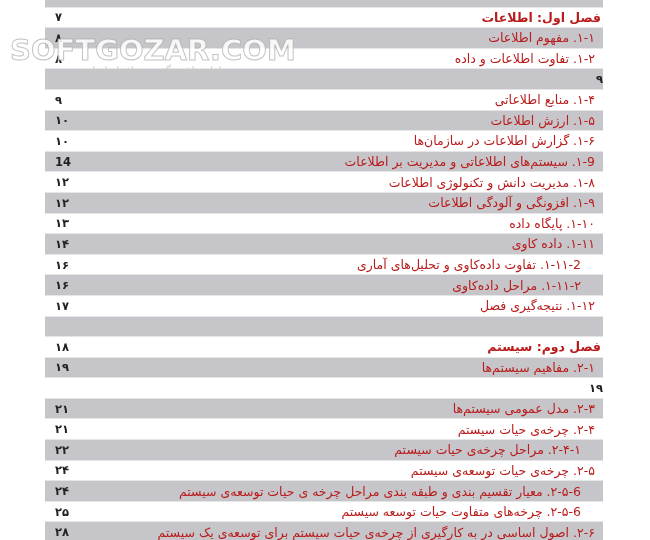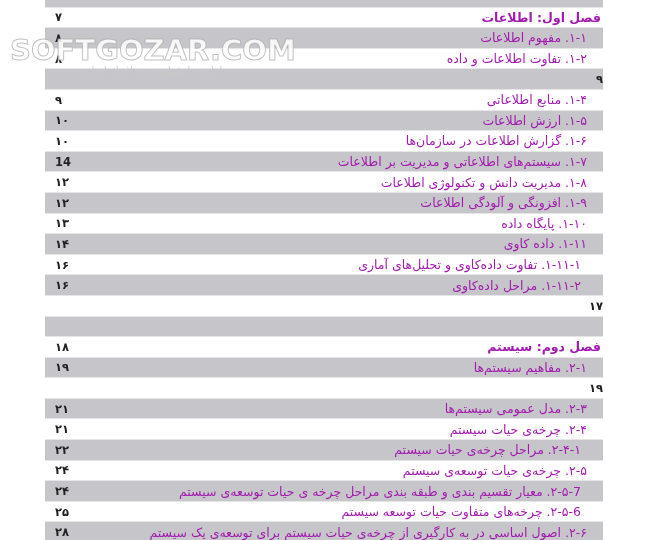--- a/index.html
+++ b/index.html
@@ -1,23 +1,23 @@
 <!DOCTYPE html>
 <html><head>
 <meta charset="utf-8">
 <style>
   html, body { margin:0; padding:0; background:#ffffff; }
   body { width:650px; height:540px; overflow:hidden; position:relative; font-family:"DejaVu Sans", sans-serif; }
   .toc { position:absolute; left:45px; top:-13px; width:558px; }
   .row { height:20.6px; display:flex; flex-direction:row-reverse; align-items:center; justify-content:space-between; box-sizing:border-box; border-bottom:1px solid #e6e6e6; }
   .row.gray { background:#c6c5c9; }
   .row.white { background:#ffffff; }
-  .title { direction:rtl; font-size:12.5px; color:#a21caf; padding-right:4px; white-space:nowrap; font-family:"DejaVu Sans", sans-serif; }
+  .title { direction:rtl; font-size:12.5px; color:#b91c1c; padding-right:4px; white-space:nowrap; font-family:"DejaVu Sans", sans-serif; }
   .title.chapter { font-weight:bold; font-size:12.5px; padding-right:2px; }
-  .title.l1 { padding-right:16px; }
+  .title.l1 { padding-right:8px; }
   .title.l2 { padding-right:22px; }
   .page { font-size:11.5px; font-weight:bold; color:#222; padding-left:10px; font-family:"DejaVu Sans", sans-serif; }
   .watermark { position:absolute; left:10px; top:33px; pointer-events:none; text-align:center; }
   .wm1 { font-family:"DejaVu Sans", sans-serif; font-weight:bold; font-size:29px; color:rgba(255,255,255,0.85); -webkit-text-stroke:1px rgba(170,170,170,0.7); letter-spacing:0px; }
   .wm2 { direction:rtl; font-size:11px; color:rgba(200,200,200,0.8); margin-top:-3px; }
 </style>
 </head>
 <body>
 
 <div class="toc" id="toc">
@@ -46,48 +46,49 @@
     </div>
     <div class="row gray">
       <span class="title l1">۱-۵. ارزش اطلاعات</span>
       <span class="page">۱۰</span>
     </div>
     <div class="row white">
       <span class="title l1">۱-۶. گزارش اطلاعات در سازمان‌ها</span>
       <span class="page">۱۰</span>
     </div>
     <div class="row gray">
-      <span class="title l1">۱-۷. سیستم‌های اطلاعاتی و مدیریت بر اطلاعات</span>
+      <span class="title l1">۱-9. سیستم‌های اطلاعاتی و مدیریت بر اطلاعات</span>
       <span class="page">14</span>
     </div>
     <div class="row white">
       <span class="title l1">۱-۸. مدیریت دانش و تکنولوژی اطلاعات</span>
       <span class="page">۱۲</span>
     </div>
     <div class="row gray">
       <span class="title l1">۱-۹. افزونگی و آلودگی اطلاعات</span>
       <span class="page">۱۲</span>
     </div>
     <div class="row white">
       <span class="title l1">۱-۱۰. پایگاه داده</span>
       <span class="page">۱۳</span>
     </div>
     <div class="row gray">
       <span class="title l1">۱-۱۱. داده کاوی</span>
       <span class="page">۱۴</span>
     </div>
     <div class="row white">
-      <span class="title l2">۱-۱۱-۱. تفاوت داده‌کاوی و تحلیل‌های آماری</span>
+      <span class="title l2">۱-۱۱-2. تفاوت داده‌کاوی و تحلیل‌های آماری</span>
       <span class="page">۱۶</span>
     </div>
     <div class="row gray">
       <span class="title l2">۱-۱۱-۲. مراحل داده‌کاوی</span>
       <span class="page">۱۶</span>
     </div>
     <div class="row white">
+      <span class="title l1">۱-۱۲. نتیجه‌گیری فصل</span>
       <span class="page">۱۷</span>
     </div>
     <div class="row gray">
       <span class="title blank"></span>
       <span class="page"></span>
     </div>
     <div class="row white">
       <span class="title chapter">فصل دوم: سیستم</span>
       <span class="page">۱۸</span>
     </div>
@@ -108,29 +109,29 @@
     </div>
     <div class="row gray">
       <span class="title l2">۲-۴-۱. مراحل چرخه‌ی حیات سیستم</span>
       <span class="page">۲۲</span>
     </div>
     <div class="row white">
       <span class="title l1">۲-۵. چرخه‌ی حیات توسعه‌ی سیستم</span>
       <span class="page">۲۴</span>
     </div>
     <div class="row gray">
-      <span class="title l2">۲-۵-7. معیار تقسیم بندی و طبقه بندی مراحل چرخه ی حیات توسعه‌ی سیستم</span>
+      <span class="title l2">۲-۵-6. معیار تقسیم بندی و طبقه بندی مراحل چرخه ی حیات توسعه‌ی سیستم</span>
       <span class="page">۲۴</span>
     </div>
     <div class="row white">
       <span class="title l2">۲-۵-6. چرخه‌های متفاوت حیات توسعه سیستم</span>
       <span class="page">۲۵</span>
     </div>
     <div class="row gray">
       <span class="title l1">۲-۶. اصول اساسی در به کارگیری از چرخه‌ی حیات سیستم برای توسعه‌ی یک سیستم</span>
       <span class="page">۲۸</span>
     </div>
   </div>
 
 <div class="watermark">
   <div class="wm1">SOFTGOZAR.COM</div>
-  <div class="wm2">اولین دانشنامه نرم افزار ایران</div>
+  <div class="wm2">اولین افزونگی نرم افزار ایران</div>
 </div>
 
 </body></html>

